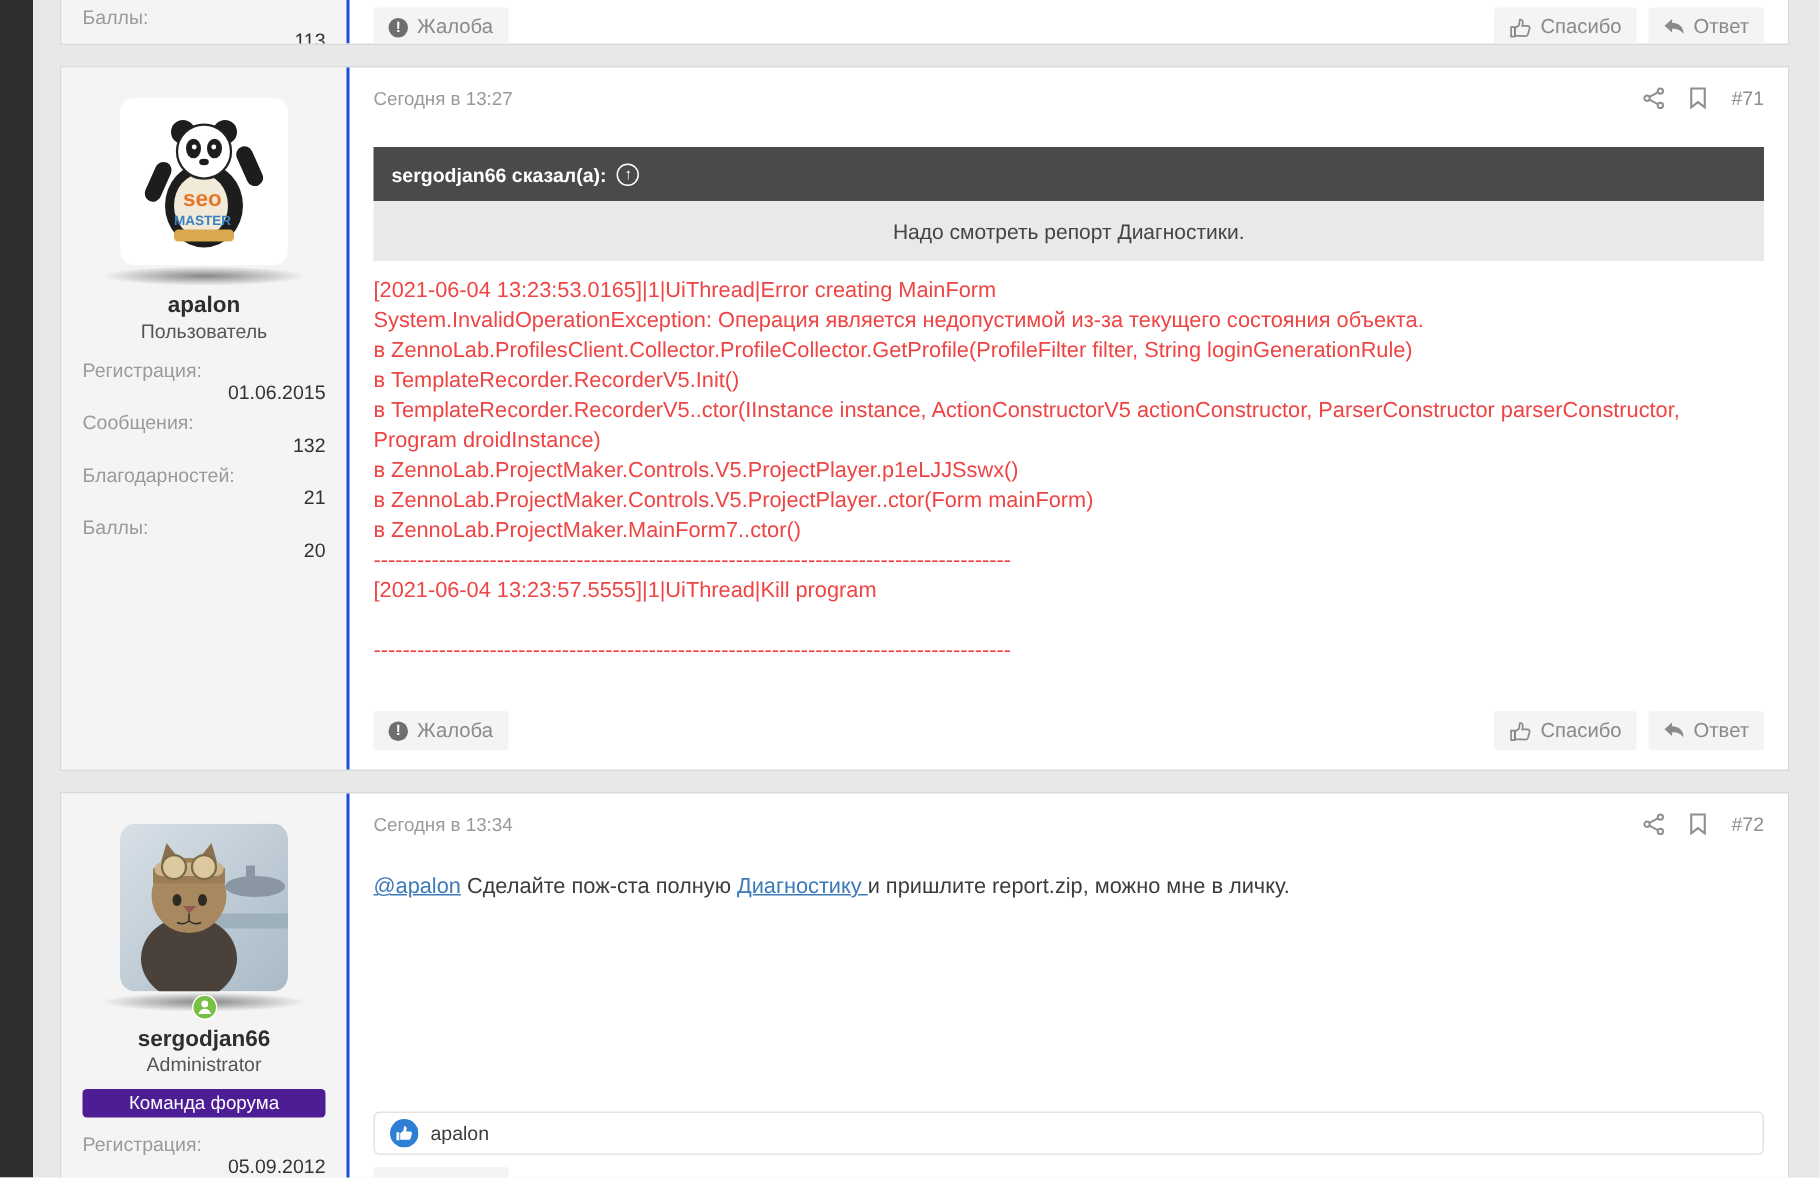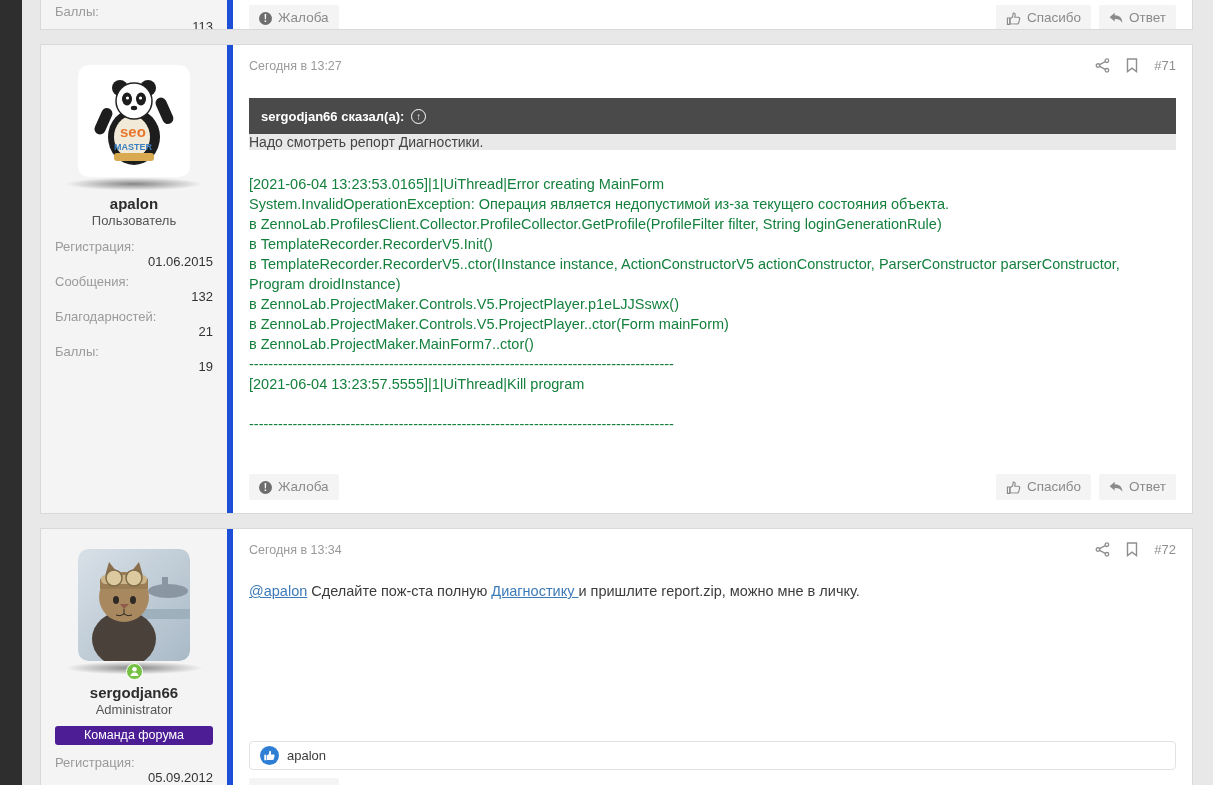--- a/index.html
+++ b/index.html
@@ -10,21 +10,21 @@
     -webkit-font-smoothing:antialiased;
   }
   .side-strip{position:absolute;left:0;top:0;width:22px;height:785px;background:#2e2e2e;}
   .content{position:absolute;left:40px;top:0;width:1153px;}
 
   .post{display:flex;background:#fff;border:1px solid #d9d9d9;margin-bottom:14px;box-sizing:border-box;}
   .post.partial{height:30px;overflow:hidden;border-top:none;}
   .post-71{height:470px;}
   .post-72{min-height:420px;}
 
-  .user-panel{width:192px;min-width:192px;background:#f4f4f4;border-right:6px solid #1d4ed8;text-align:center;padding-top:20px;box-sizing:border-box;}
+  .user-panel{width:192px;min-width:192px;background:#f4f4f4;border-right:2px solid #1d4ed8;text-align:center;padding-top:20px;box-sizing:border-box;}
   .avatar{width:112px;height:112px;margin:0 auto;display:block;border-radius:10px;overflow:hidden;cursor:pointer;}
   .avatar svg{display:block;}
   .avatar-shadow{width:150px;height:14px;margin:0 auto;background:radial-gradient(ellipse at center, rgba(0,0,0,0.45) 0%, rgba(0,0,0,0) 65%);}
   .online-badge{display:block;margin:-12px auto 0;width:17px;height:17px;position:relative;z-index:2;}
   .username{display:block;font-size:15px;font-weight:bold;color:#2d2d2d;text-decoration:none;margin-top:4px;line-height:18px;}
   .usertitle{font-size:13px;color:#555;line-height:16px;margin-bottom:8px;}
   .team-badge{display:block;margin:4px 14px 8px;background:#4c1d95;color:#fff;font-size:12.5px;line-height:19px;border-radius:3px;}
   .stat-row{display:flex;justify-content:space-between;padding:0 14px;font-size:13px;line-height:20px;}
   .stat-label{color:#9a9a9a;}
   .stat-value{color:#333;margin-top:15px;}
@@ -32,23 +32,23 @@
   .msg-area{flex:1;padding:13px 16px;display:flex;flex-direction:column;box-sizing:border-box;min-width:0;}
   .header-row{display:flex;justify-content:space-between;align-items:center;}
   .timestamp{color:#9a9a9a;font-size:12.5px;text-decoration:none;}
   .header-icons{display:flex;gap:16px;align-items:center;}
   .post-number{color:#8f8f8f;font-size:13px;text-decoration:none;}
   .icon-btn{display:inline-flex;align-items:center;cursor:pointer;background:none;border:none;padding:0;}
 
   .quote{margin-top:25px;}
   .quote-header{background:#4a4a4a;color:#fff;font-weight:bold;font-size:13px;height:36px;display:flex;align-items:center;gap:7px;padding:0 12px;box-sizing:border-box;}
   .quote-up-icon{display:inline-block;width:13px;height:13px;border:1px solid #fff;border-radius:50%;font-size:10px;line-height:13px;text-align:center;font-weight:normal;}
-  .quote-body{background:#e9e9e9;font-size:14px;color:#444;box-sizing:border-box;}
-
-  .log{margin-top:24px;font-size:14.5px;color:#15803d;line-height:20px;}
+  .quote-body{background:#e9e9e9;padding:12px;font-size:14px;color:#444;box-sizing:border-box;text-align:center;}
+
+  .log{margin-top:10px;font-size:14.5px;color:#ef4444;line-height:20px;}
   .log-line{min-height:20px;white-space:pre-wrap;word-wrap:break-word;}
 
   .post-footer{display:flex;justify-content:space-between;margin-top:auto;}
   .footer-right{display:flex;gap:8px;}
   .btn{background:#f4f4f4;color:#8a8a8a;font-size:13.5px;line-height:18px;padding:4px 10px;display:inline-flex;align-items:center;gap:6px;border:none;border-radius:2px;cursor:pointer;font-family:inherit;}
   .report-icon{display:inline-block;width:13px;height:13px;background:#6e6e6e;color:#fff;border-radius:50%;font-size:10px;line-height:13px;text-align:center;font-weight:bold;}
 
   .msg-text{margin:24px 0 0;font-size:14.5px;color:#3c3c3c;line-height:20px;}
   .inline-link{color:#3d7ab8;text-decoration:underline;cursor:pointer;}
   .spacer-72{height:140px;}
@@ -130,21 +130,21 @@
       <div class="stat-row">
         <span class="stat-label">Сообщения:</span>
         <span class="stat-value">132</span>
       </div>
       <div class="stat-row">
         <span class="stat-label">Благодарностей:</span>
         <span class="stat-value">21</span>
       </div>
       <div class="stat-row">
         <span class="stat-label">Баллы:</span>
-        <span class="stat-value">19</span>
+        <span class="stat-value">20</span>
       </div>
     </div>
     <div class="msg-area">
       <div class="header-row">
         <a class="timestamp">Сегодня в 13:27</a>
         <div class="header-icons">
           <span class="icon-btn">
             <svg width="15" height="15" viewBox="0 0 16 16" fill="none" stroke="#8f8f8f" stroke-width="1.4">
                 <circle cx="12.7" cy="2.9" r="1.9"></circle>
                 <circle cx="3.2" cy="8" r="1.9"></circle>

